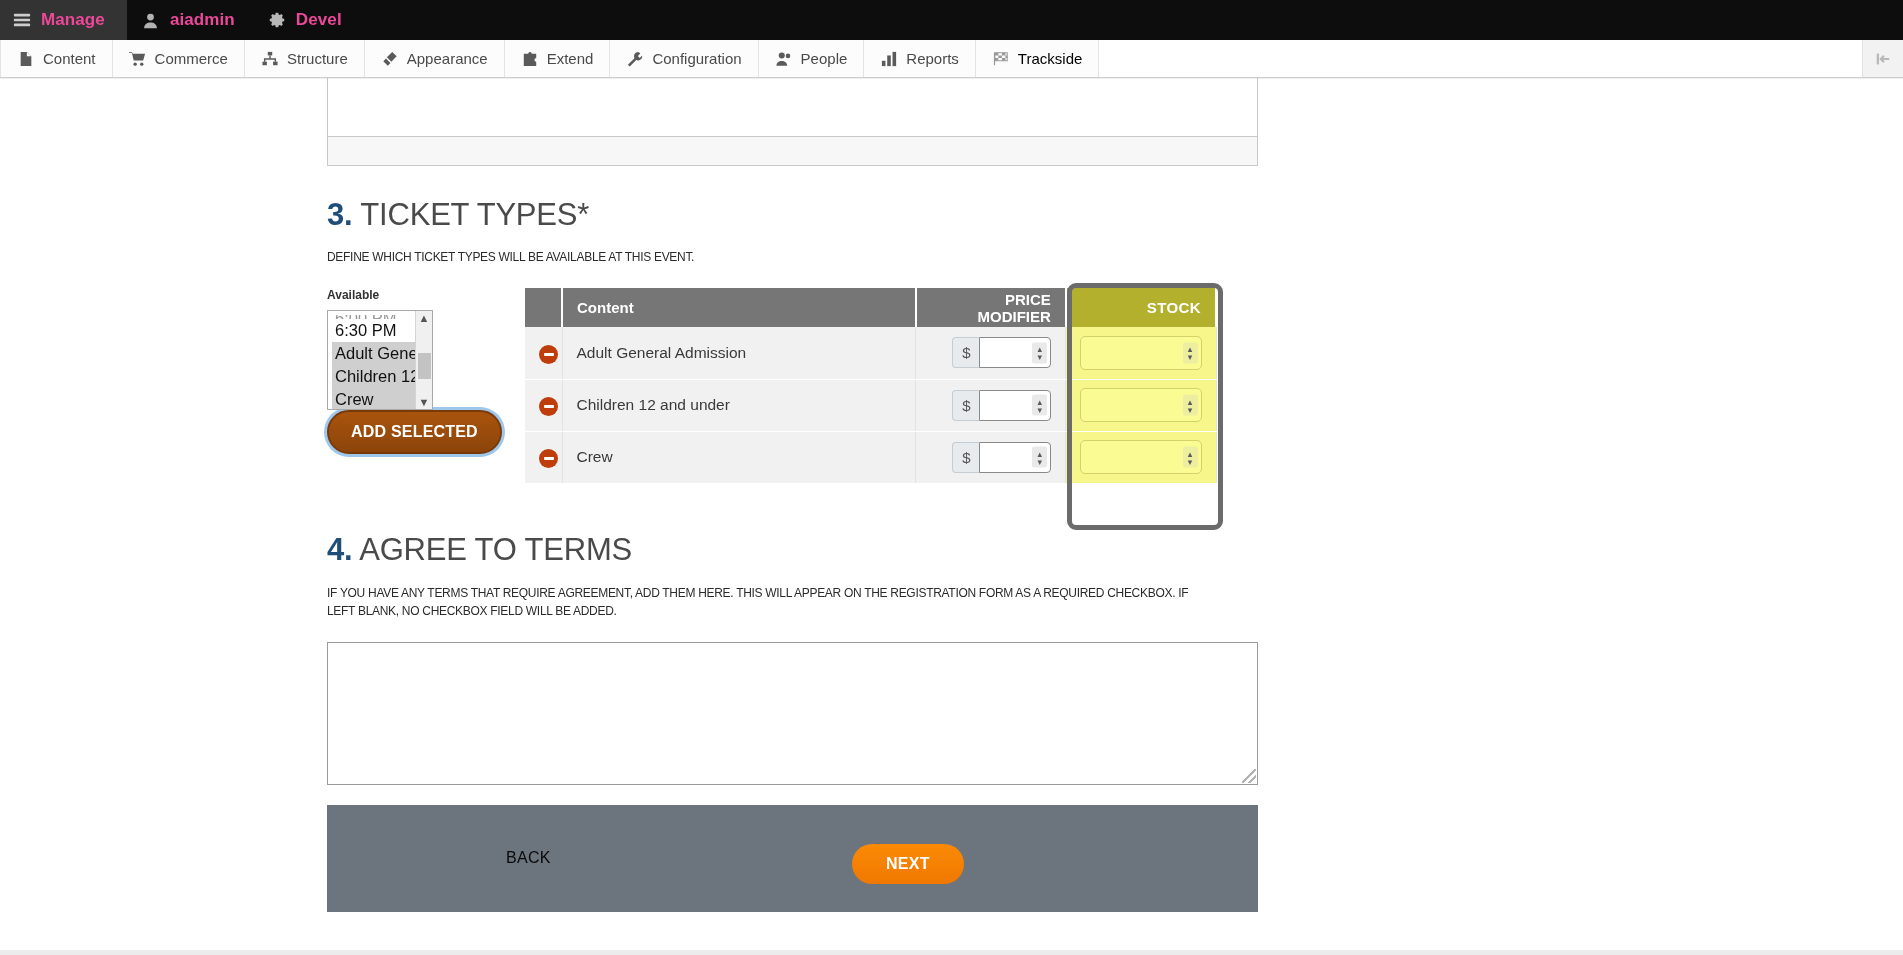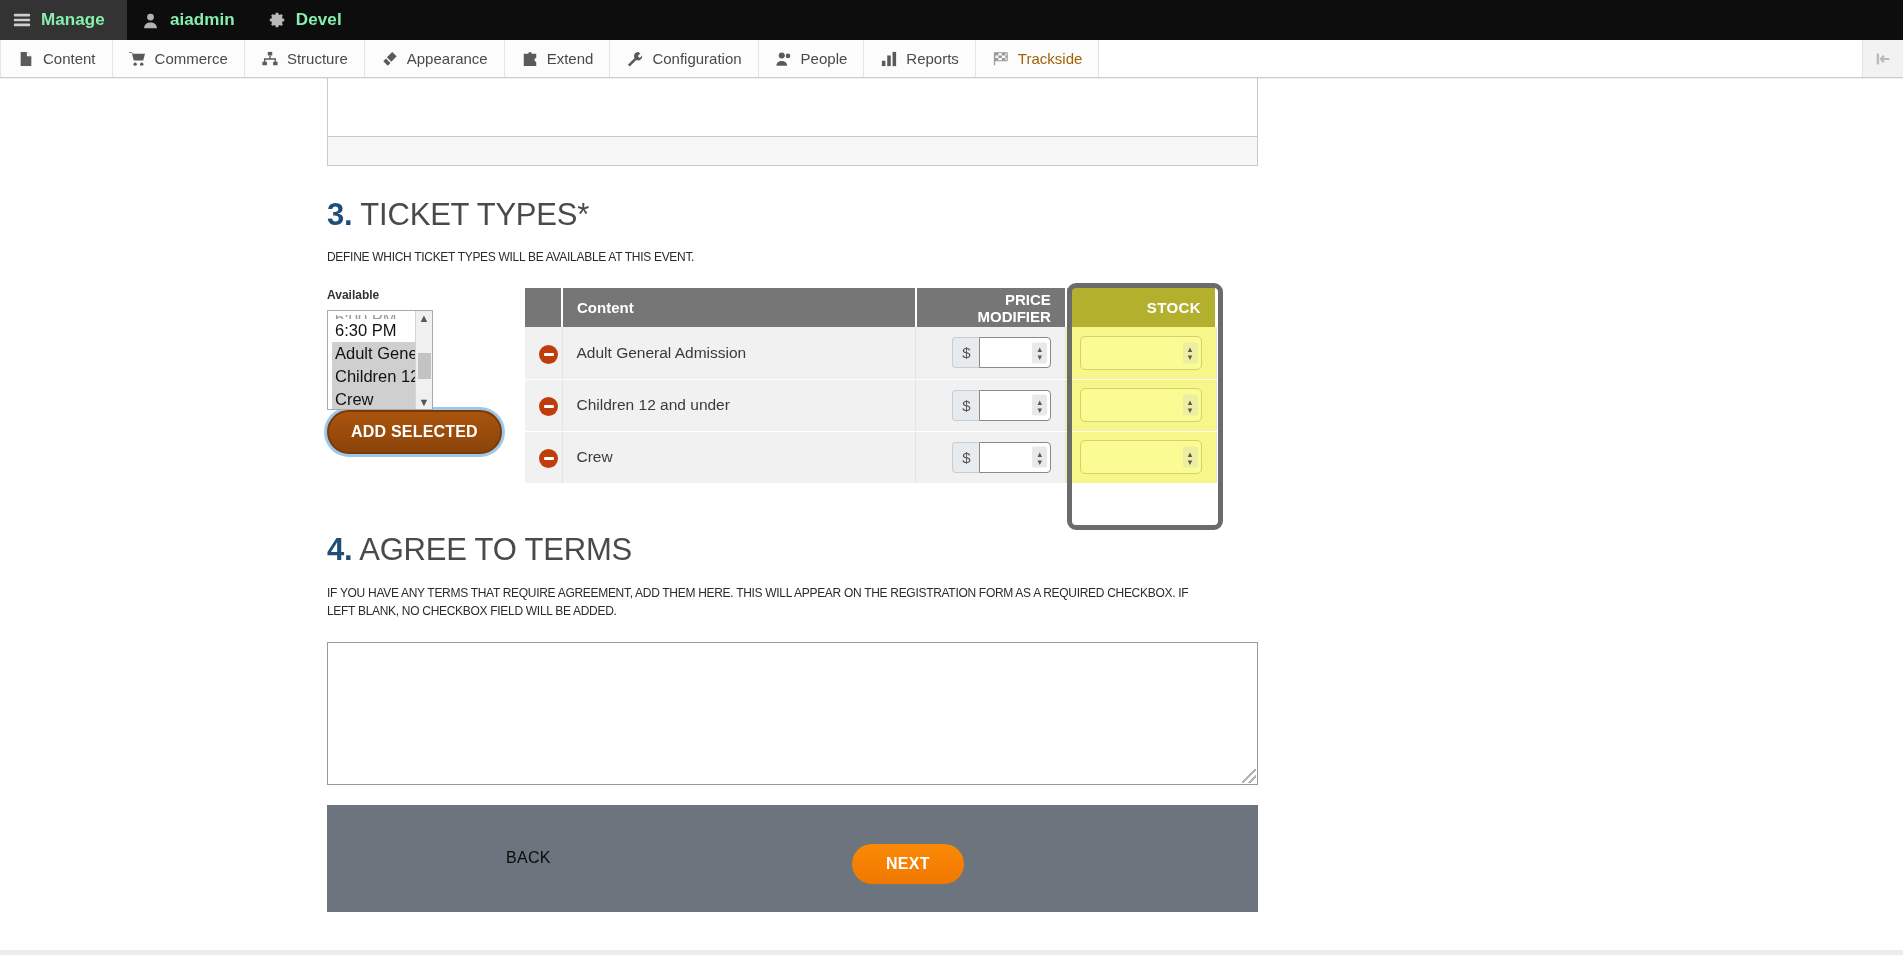--- a/index.html
+++ b/index.html
@@ -14,21 +14,21 @@
   
   #toolbar-bar {
     height: 40px; width: 100%;
     background: #0d0d0d;
     display: flex; align-items: stretch;
     position: relative; z-index: 50;
   }
   .tb-tab {
     display: flex; align-items: center; gap: 9px;
     padding: 0 18px 0 14px;
-    color: #86efac; font-size: 17px; font-weight: bold;
+    color: #ec4899; font-size: 17px; font-weight: bold;
     letter-spacing: .1px;
     cursor: pointer;
     user-select: none;
   }
   .tb-tab.home { background: #333333; padding-left: 12px; padding-right: 22px; }
   .tb-icon { display: inline-flex; align-items: center; justify-content: center;
              width: 20px; height: 20px; opacity: .85; }
   .tb-icon svg { display: block; }
 
   #toolbar-menu {
@@ -41,21 +41,21 @@
   }
   .menu-item {
     display: flex; align-items: center; gap: 8px;
     padding: 0 16px;
     font-size: 15px; color: #4a4a4a;
     border-right: 1px solid #e4e4e4;
     cursor: pointer; white-space: nowrap;
     background: #fcfcfc;
   }
   .menu-item:first-child { border-left: 1px solid #e4e4e4; }
-  .menu-item.inactive { color: #a16207; }
+  .menu-item.inactive { color: #000000; }
   .mi-icon { display: inline-flex; width: 18px; height: 18px;
              align-items: center; justify-content: center; }
   .menu-spacer { flex: 1; background: #fff; border-right: 1px solid #e4e4e4; }
   .menu-collapse {
     width: 40px; display: flex; align-items: center; justify-content: center;
     background: #f2f2f2; cursor: pointer;
   }
 
   
   #page {

